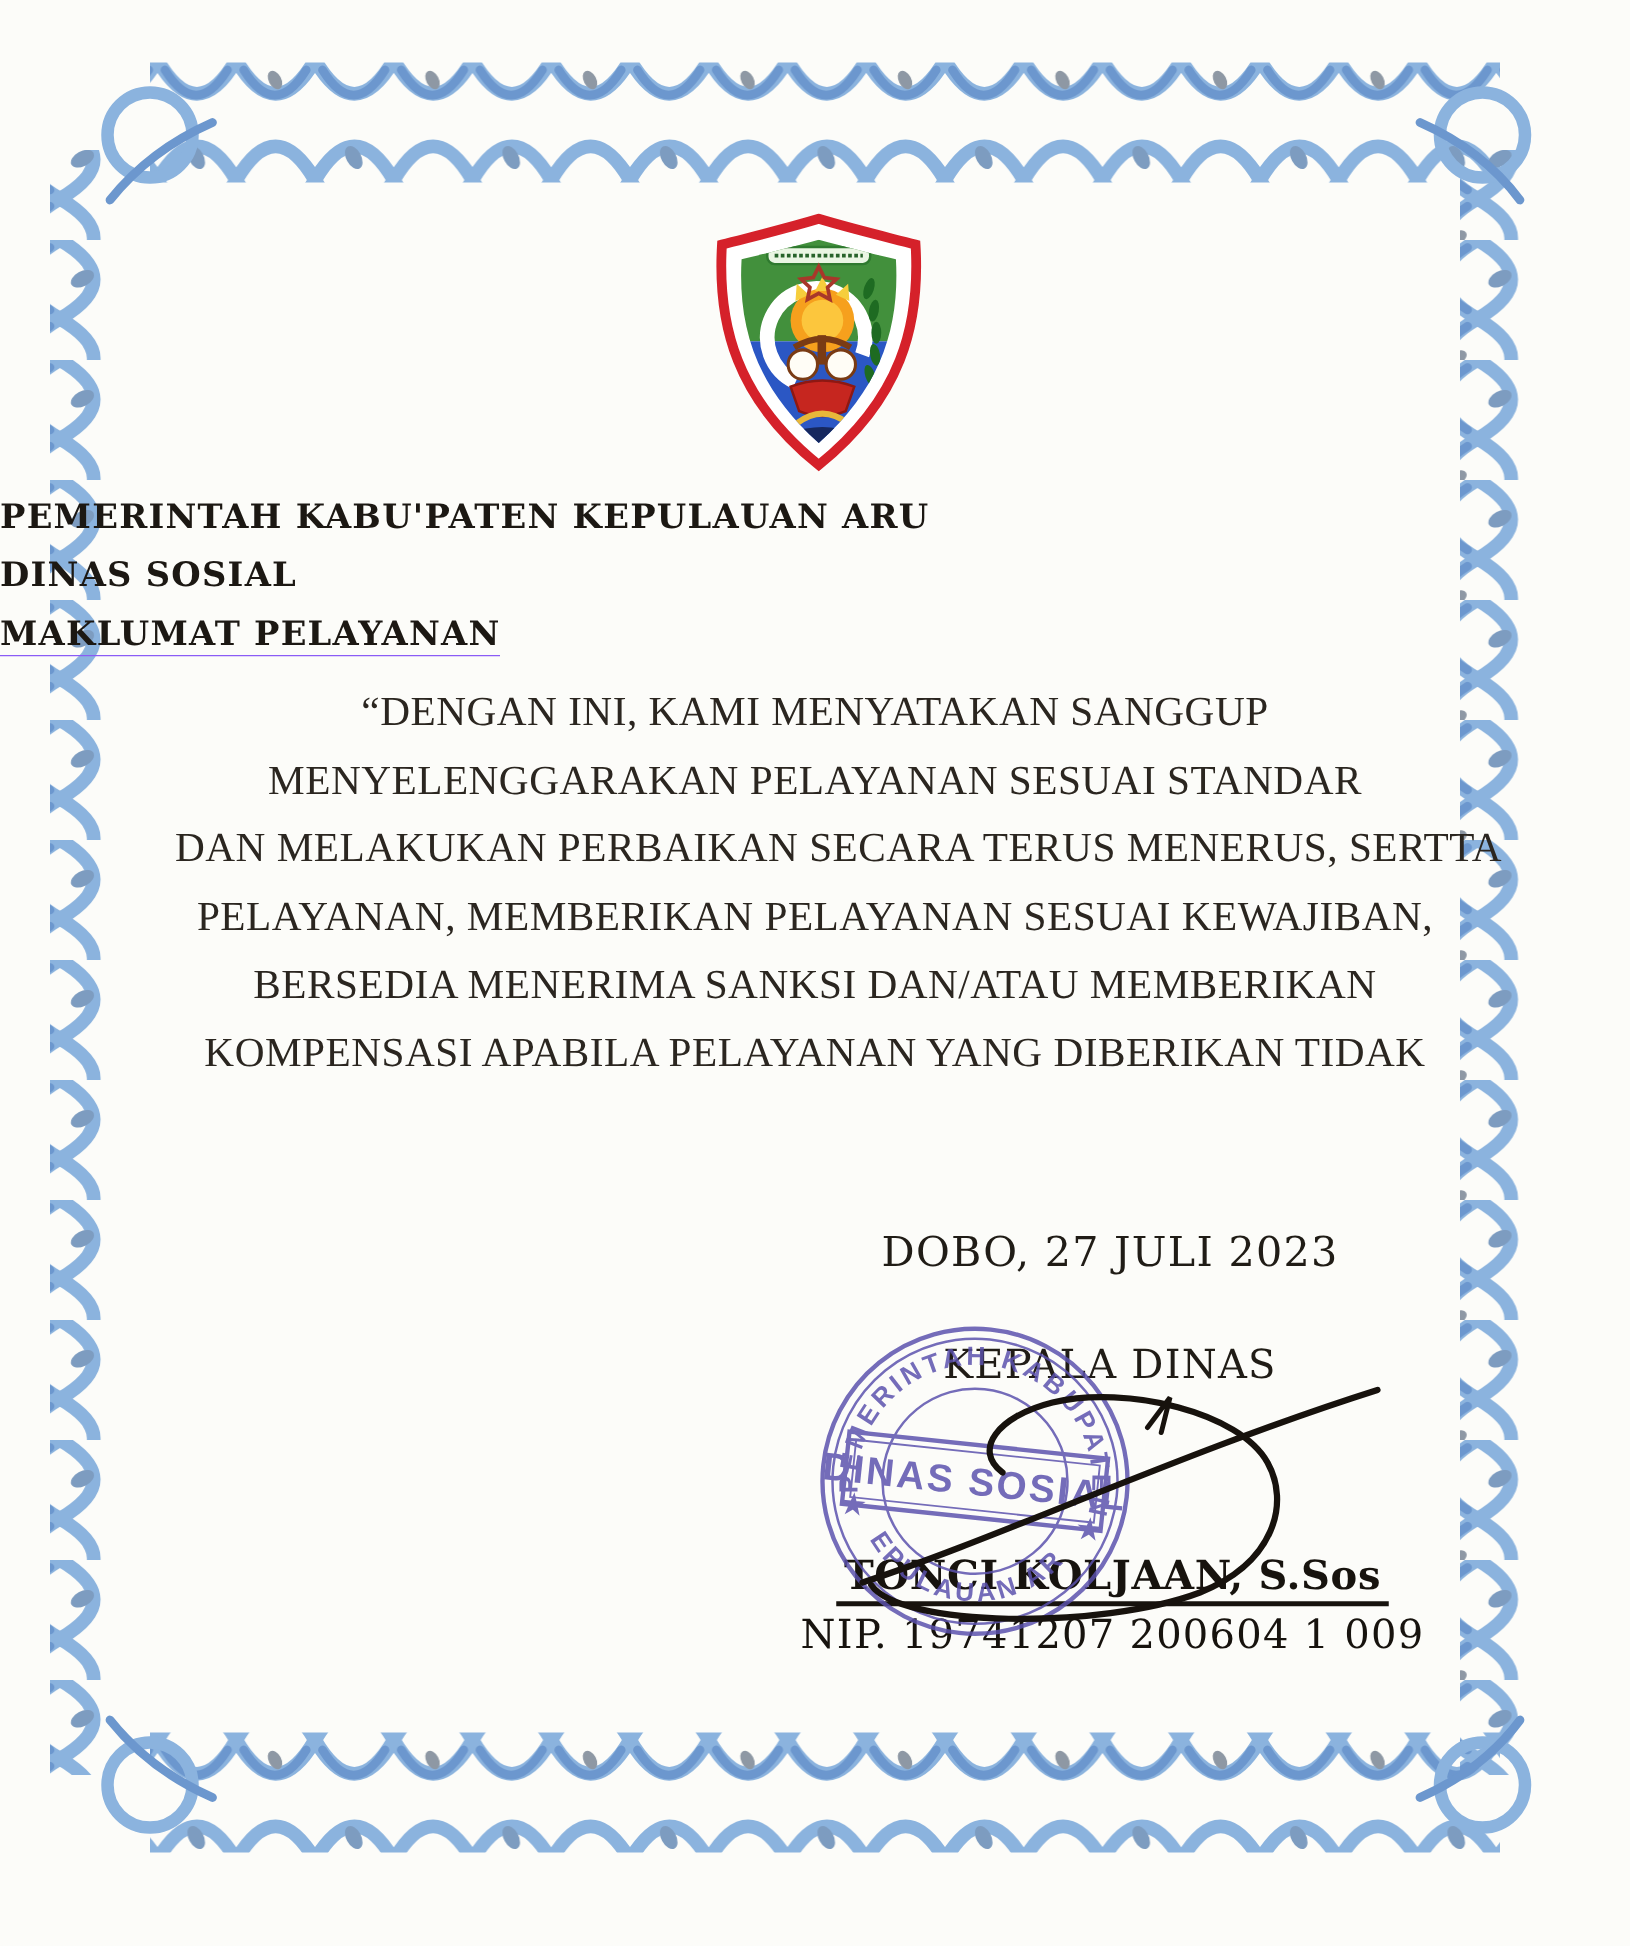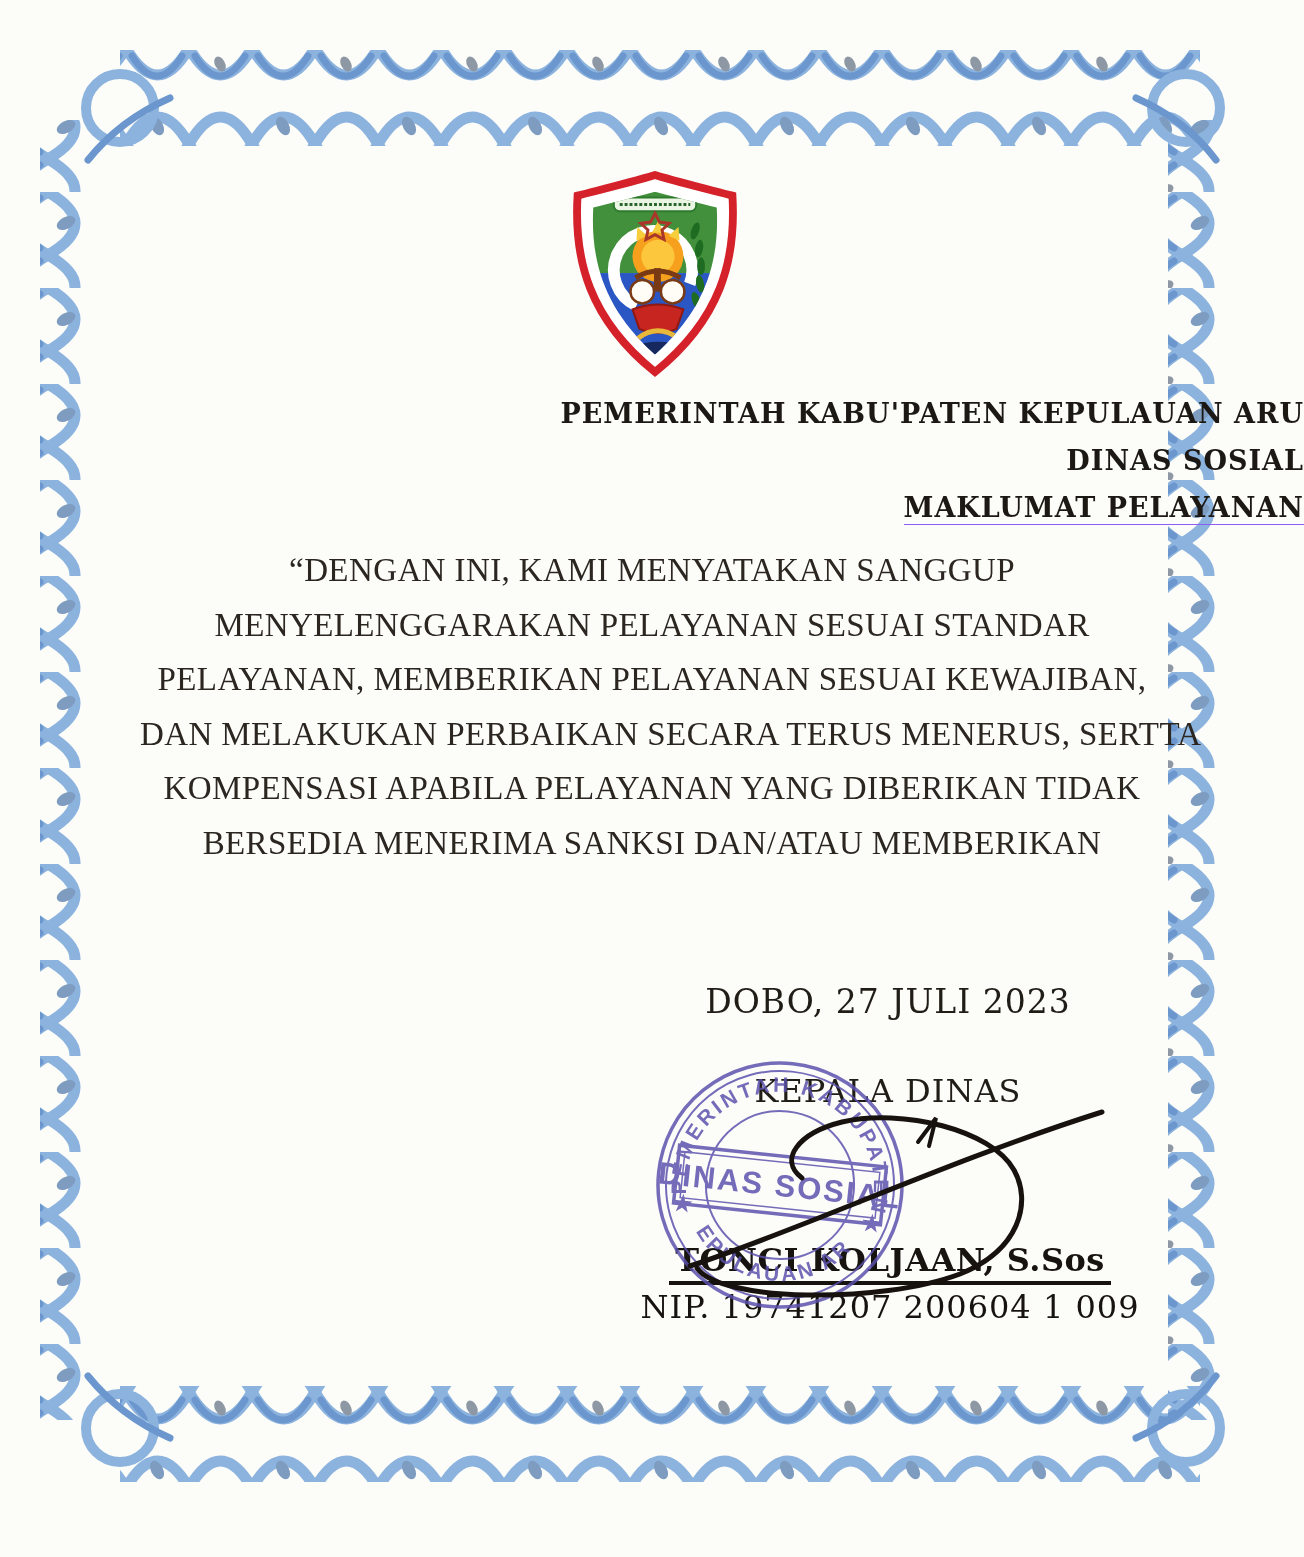--- a/index.html
+++ b/index.html
@@ -7,21 +7,21 @@
     position:relative;width:1304px;height:1557px;margin:0 auto;
     background:#fcfcf9;overflow:hidden;
     font-family:"Liberation Serif", serif;color:#26221d;
   }
   
   #border-svg{position:absolute;left:0;top:0;z-index:1;}
   
   #logo-svg{position:absolute;left:557px;top:170px;z-index:2;}
   
   .header-block{
-    position:absolute;top:390px;left:0;width:1304px;text-align:right;z-index:3;
+    position:absolute;top:390px;left:0;width:1304px;text-align:left;z-index:3;
     font-family:"DejaVu Serif", serif;font-weight:700;color:#1c1813;
   }
   .header-line{font-size:27px;line-height:47px;letter-spacing:1px;}
   .header-line .u{border-bottom:1px solid #8b5cf6;padding-bottom:1px;}
   
   .body-block{
     position:absolute;top:543px;left:140px;width:1024px;text-align:center;z-index:3;
     font-family:"Liberation Serif", serif;color:#2b2620;
   }
   .body-line{font-size:33px;line-height:54.5px;letter-spacing:0.4px;white-space:nowrap;}
@@ -125,24 +125,24 @@
 
   <div class="header-block">
     <div class="header-line">PEMERINTAH KABU'PATEN KEPULAUAN ARU</div>
     <div class="header-line">DINAS SOSIAL</div>
     <div class="header-line"><span class="u">MAKLUMAT PELAYANAN</span></div>
   </div>
 
   <div class="body-block">
     <div class="body-line">“DENGAN INI, KAMI MENYATAKAN SANGGUP</div>
     <div class="body-line">MENYELENGGARAKAN PELAYANAN SESUAI STANDAR</div>
+    <div class="body-line">DAN MELAKUKAN PERBAIKAN SECARA TERUS MENERUS, SERTTA</div>
     <div class="body-line">PELAYANAN, MEMBERIKAN PELAYANAN SESUAI KEWAJIBAN,</div>
-    <div class="body-line">DAN MELAKUKAN PERBAIKAN SECARA TERUS MENERUS, SERTTA</div>
+    <div class="body-line">BERSEDIA MENERIMA SANKSI DAN/ATAU MEMBERIKAN</div>
     <div class="body-line">KOMPENSASI APABILA PELAYANAN YANG DIBERIKAN TIDAK</div>
-    <div class="body-line">BERSEDIA MENERIMA SANKSI DAN/ATAU MEMBERIKAN</div>
   </div>
 
   <div class="closing-block">
     <div class="place-date">DOBO, 27 JULI 2023</div>
     <div class="closing-title">KEPALA DINAS</div>
   </div>
 
   <svg id="stamp-svg" width="270" height="270" viewBox="-135 -135 270 270" aria-hidden="true">
     <defs>
       <path id="arcTop" d="M -88,34 A 94,94 0 1 1 88,34" fill="none"></path>

